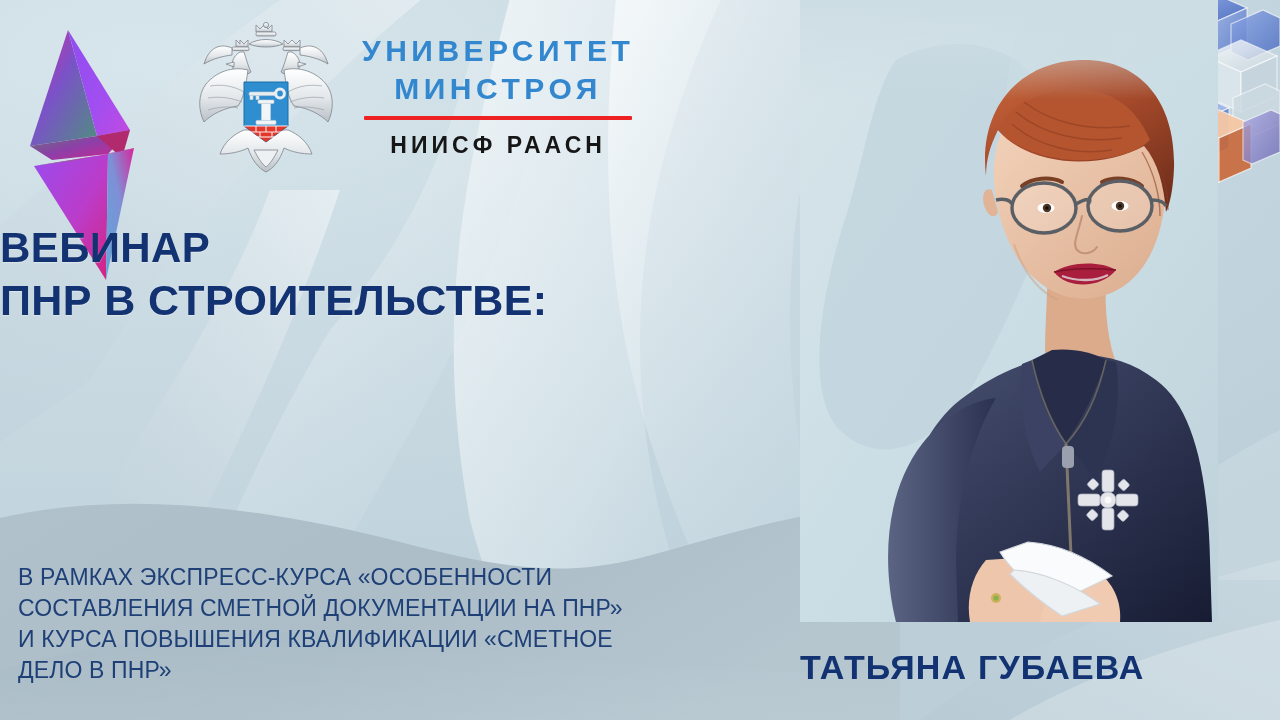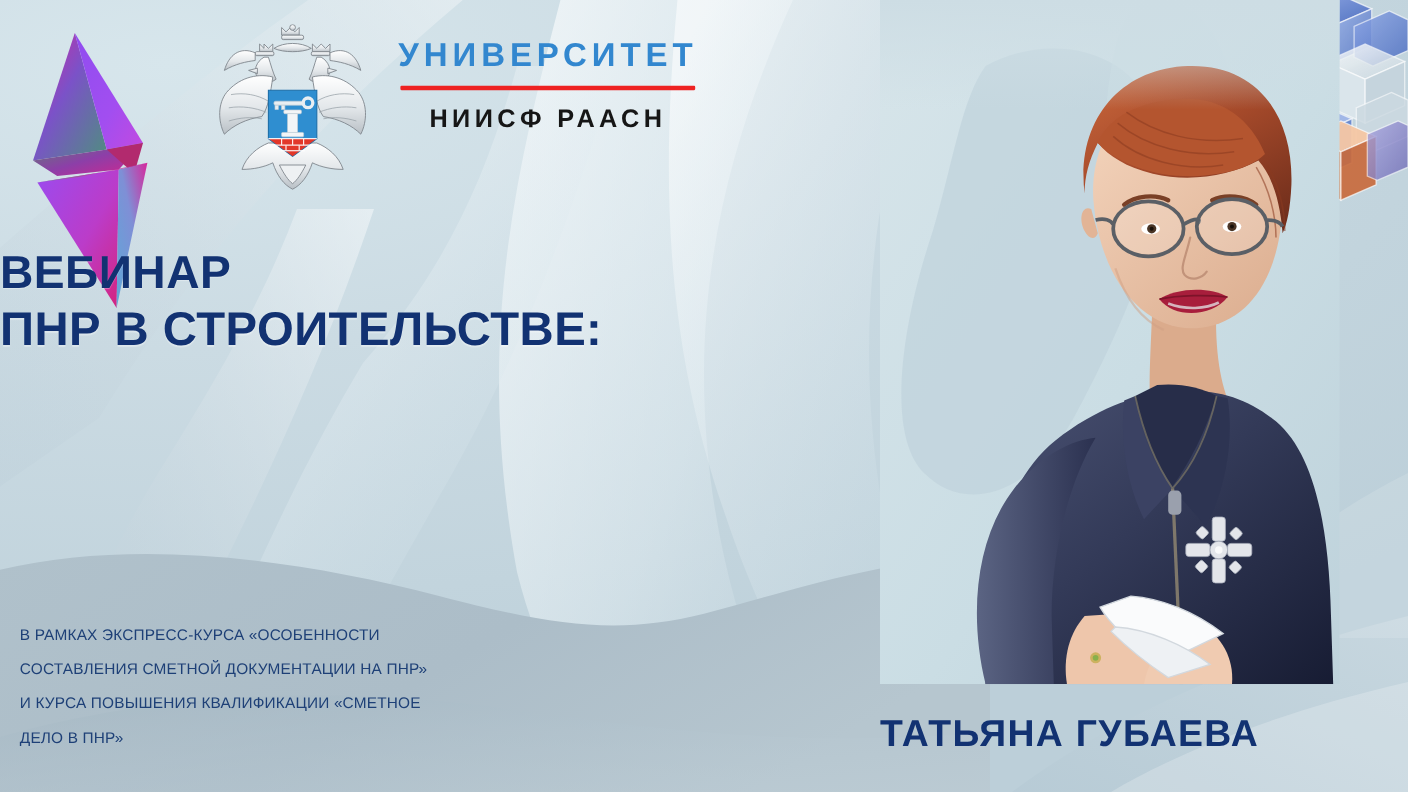--- a/index.html
+++ b/index.html
@@ -60,21 +60,21 @@
   }
   .headline .ln{display:block;white-space:nowrap;}
   .headline .ln1{font-size:42px;}
 
   
   .wave-wrap{position:absolute;left:0;bottom:0;width:900px;height:240px;}
 
   .subtitle{
     position:absolute;left:18px;top:562px;width:760px;
     color:#1e4077;
-    font-size:14px;
+    font-size:23px;
     line-height:31px;
     font-weight:400;
     letter-spacing:0.15px;
   }
   .subtitle .ln{display:block;white-space:nowrap;}
 
   
   .photo{
     position:absolute;left:800px;top:0;width:418px;height:622px;
     overflow:hidden;
@@ -339,20 +339,21 @@
             <path d="M70 104 V110"></path>
             <path d="M80 104 V110"></path>
           <path d="M64 110 V115"></path>
             <path d="M76 110 V115"></path>
         </g>
       </g>
     </svg>
 
     <div class="lockup">
       <div class="lockup-l1">УНИВЕРСИТЕТ</div>
+      <div class="lockup-l2">МИНСТРОЯ</div>
       <div class="lockup-rule"></div>
       <div class="lockup-l3">НИИСФ РААСН</div>
     </div>
   </div>
 
   <div class="headline">
     <span class="ln ln1">ВЕБИНАР</span>
     <span class="ln">ПНР В СТРОИТЕЛЬСТВЕ:</span>
   </div>
 

